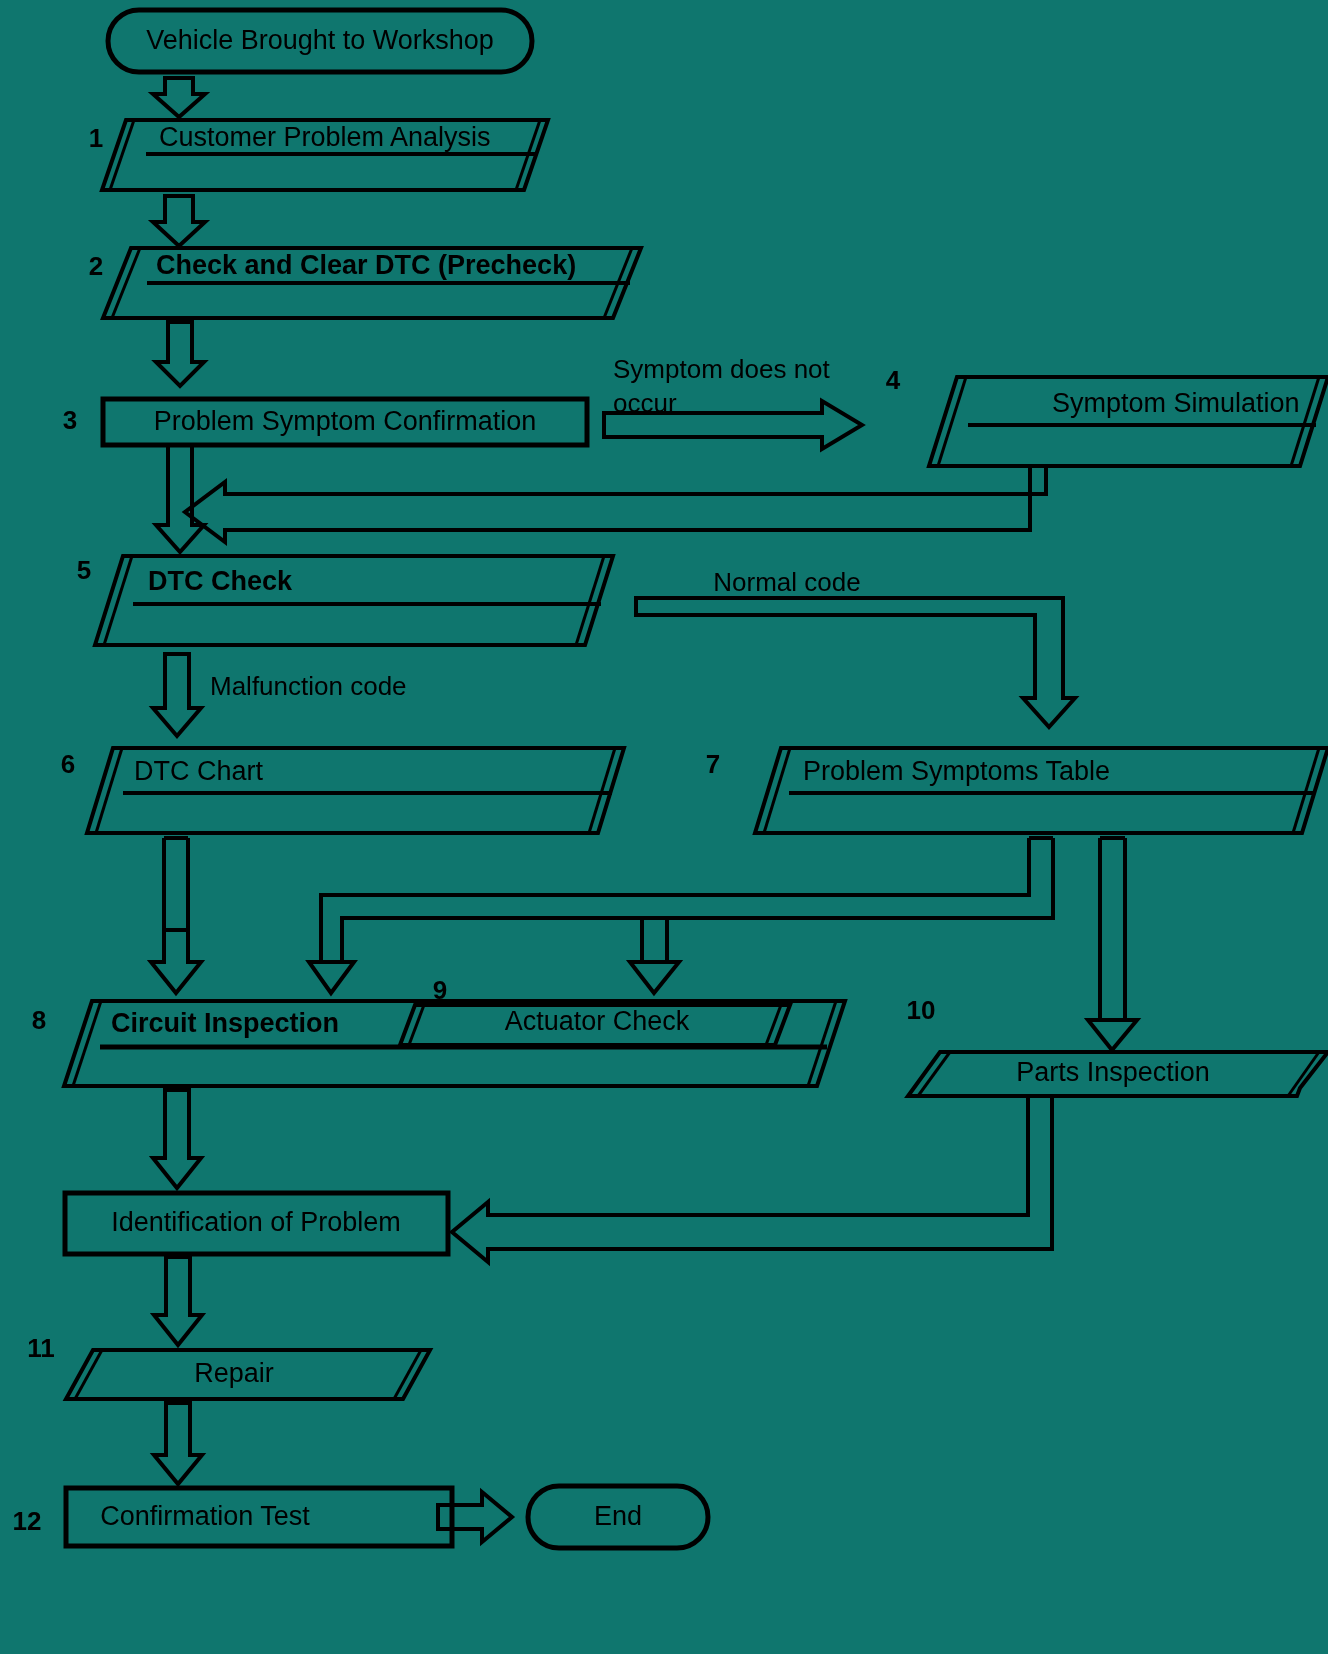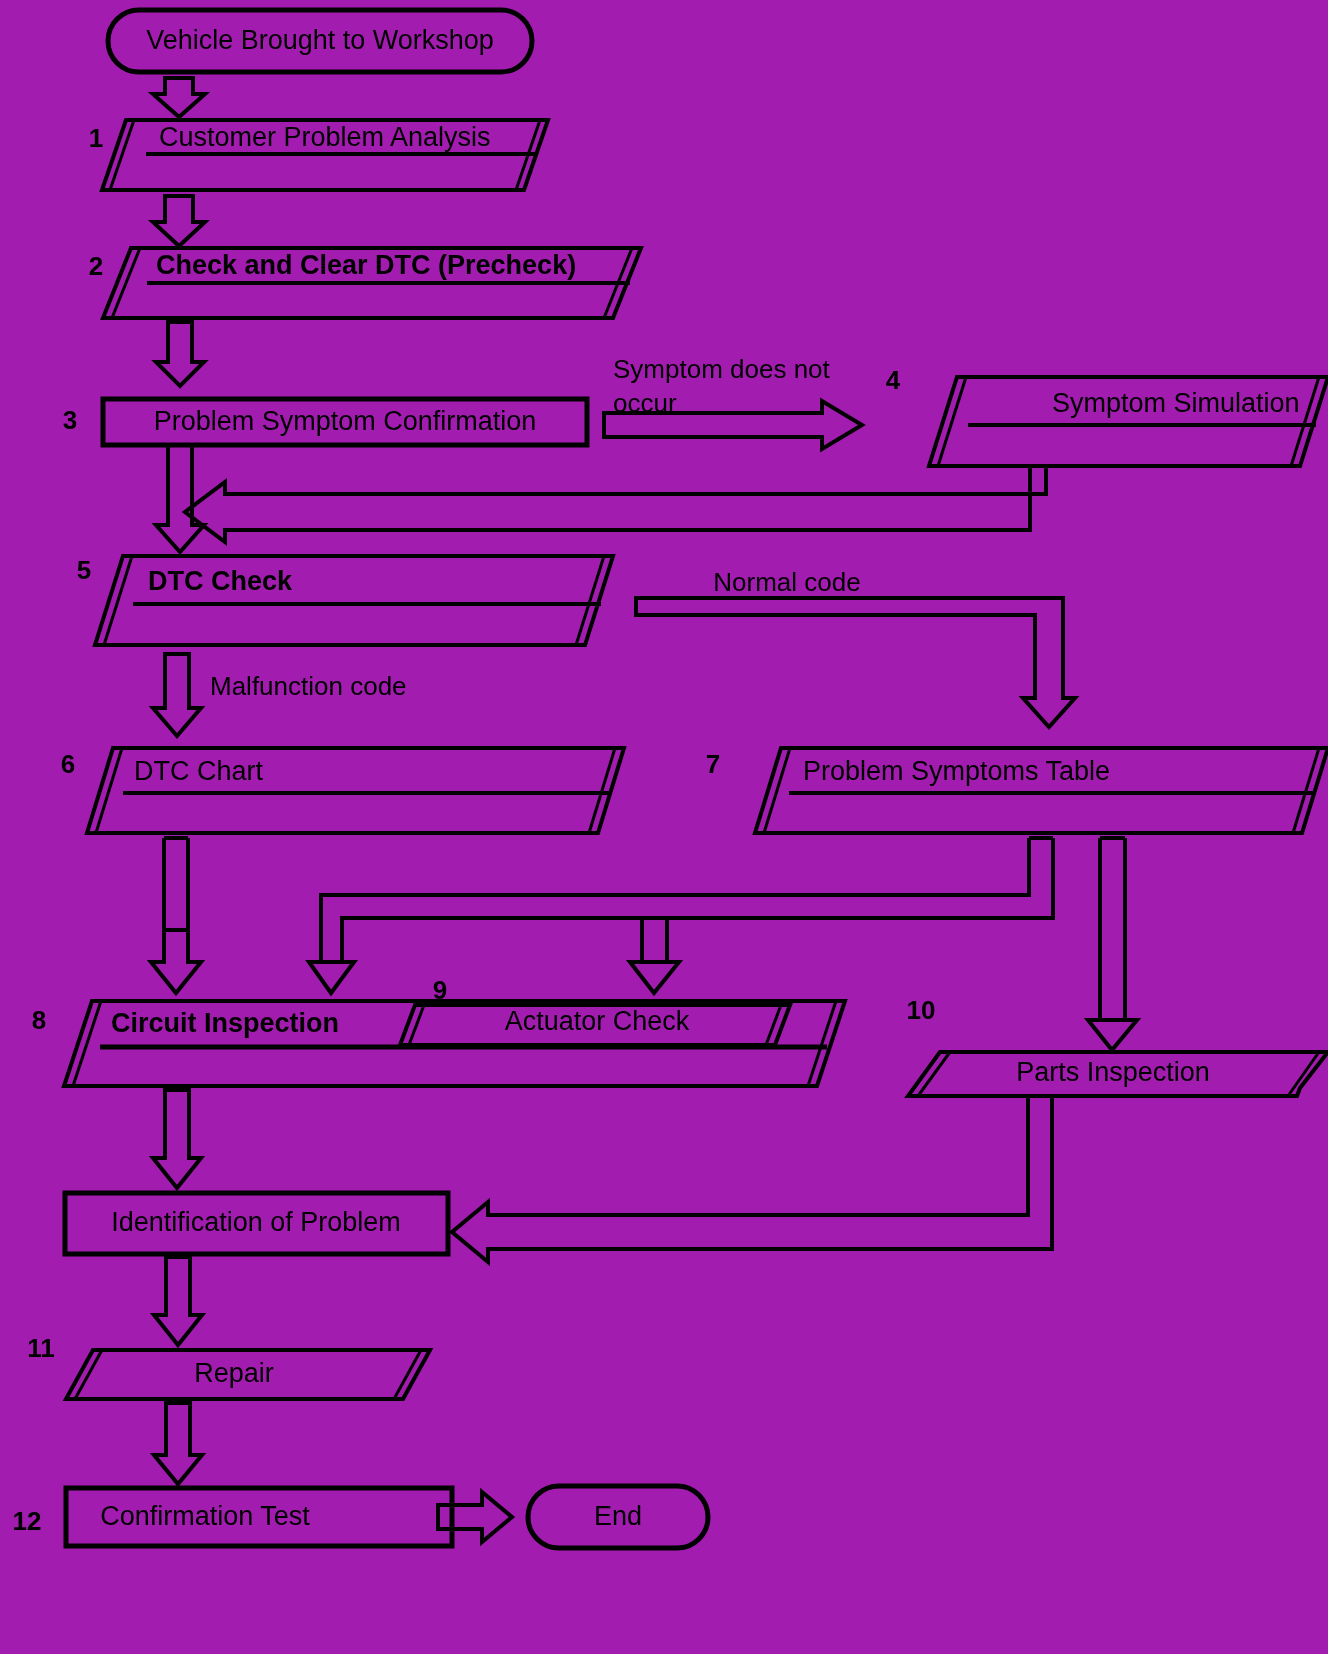--- a/index.html
+++ b/index.html
@@ -10,21 +10,21 @@
   body {
     width: 1328px;
     height: 1654px;
     font-family: "Liberation Sans", sans-serif;
     overflow: hidden;
   }
   #flow-root {
     position: relative;
     width: 1328px;
     height: 1654px;
-    background: #a21caf;
+    background: #0f766e;
   }
   svg.flow {
     display: block;
     width: 1328px;
     height: 1654px;
   }
   .shape-fill { fill: #ffffff; }
   .stroke { stroke: #000000; fill: none; }
   .lbl {
     font-family: "Liberation Sans", sans-serif;

